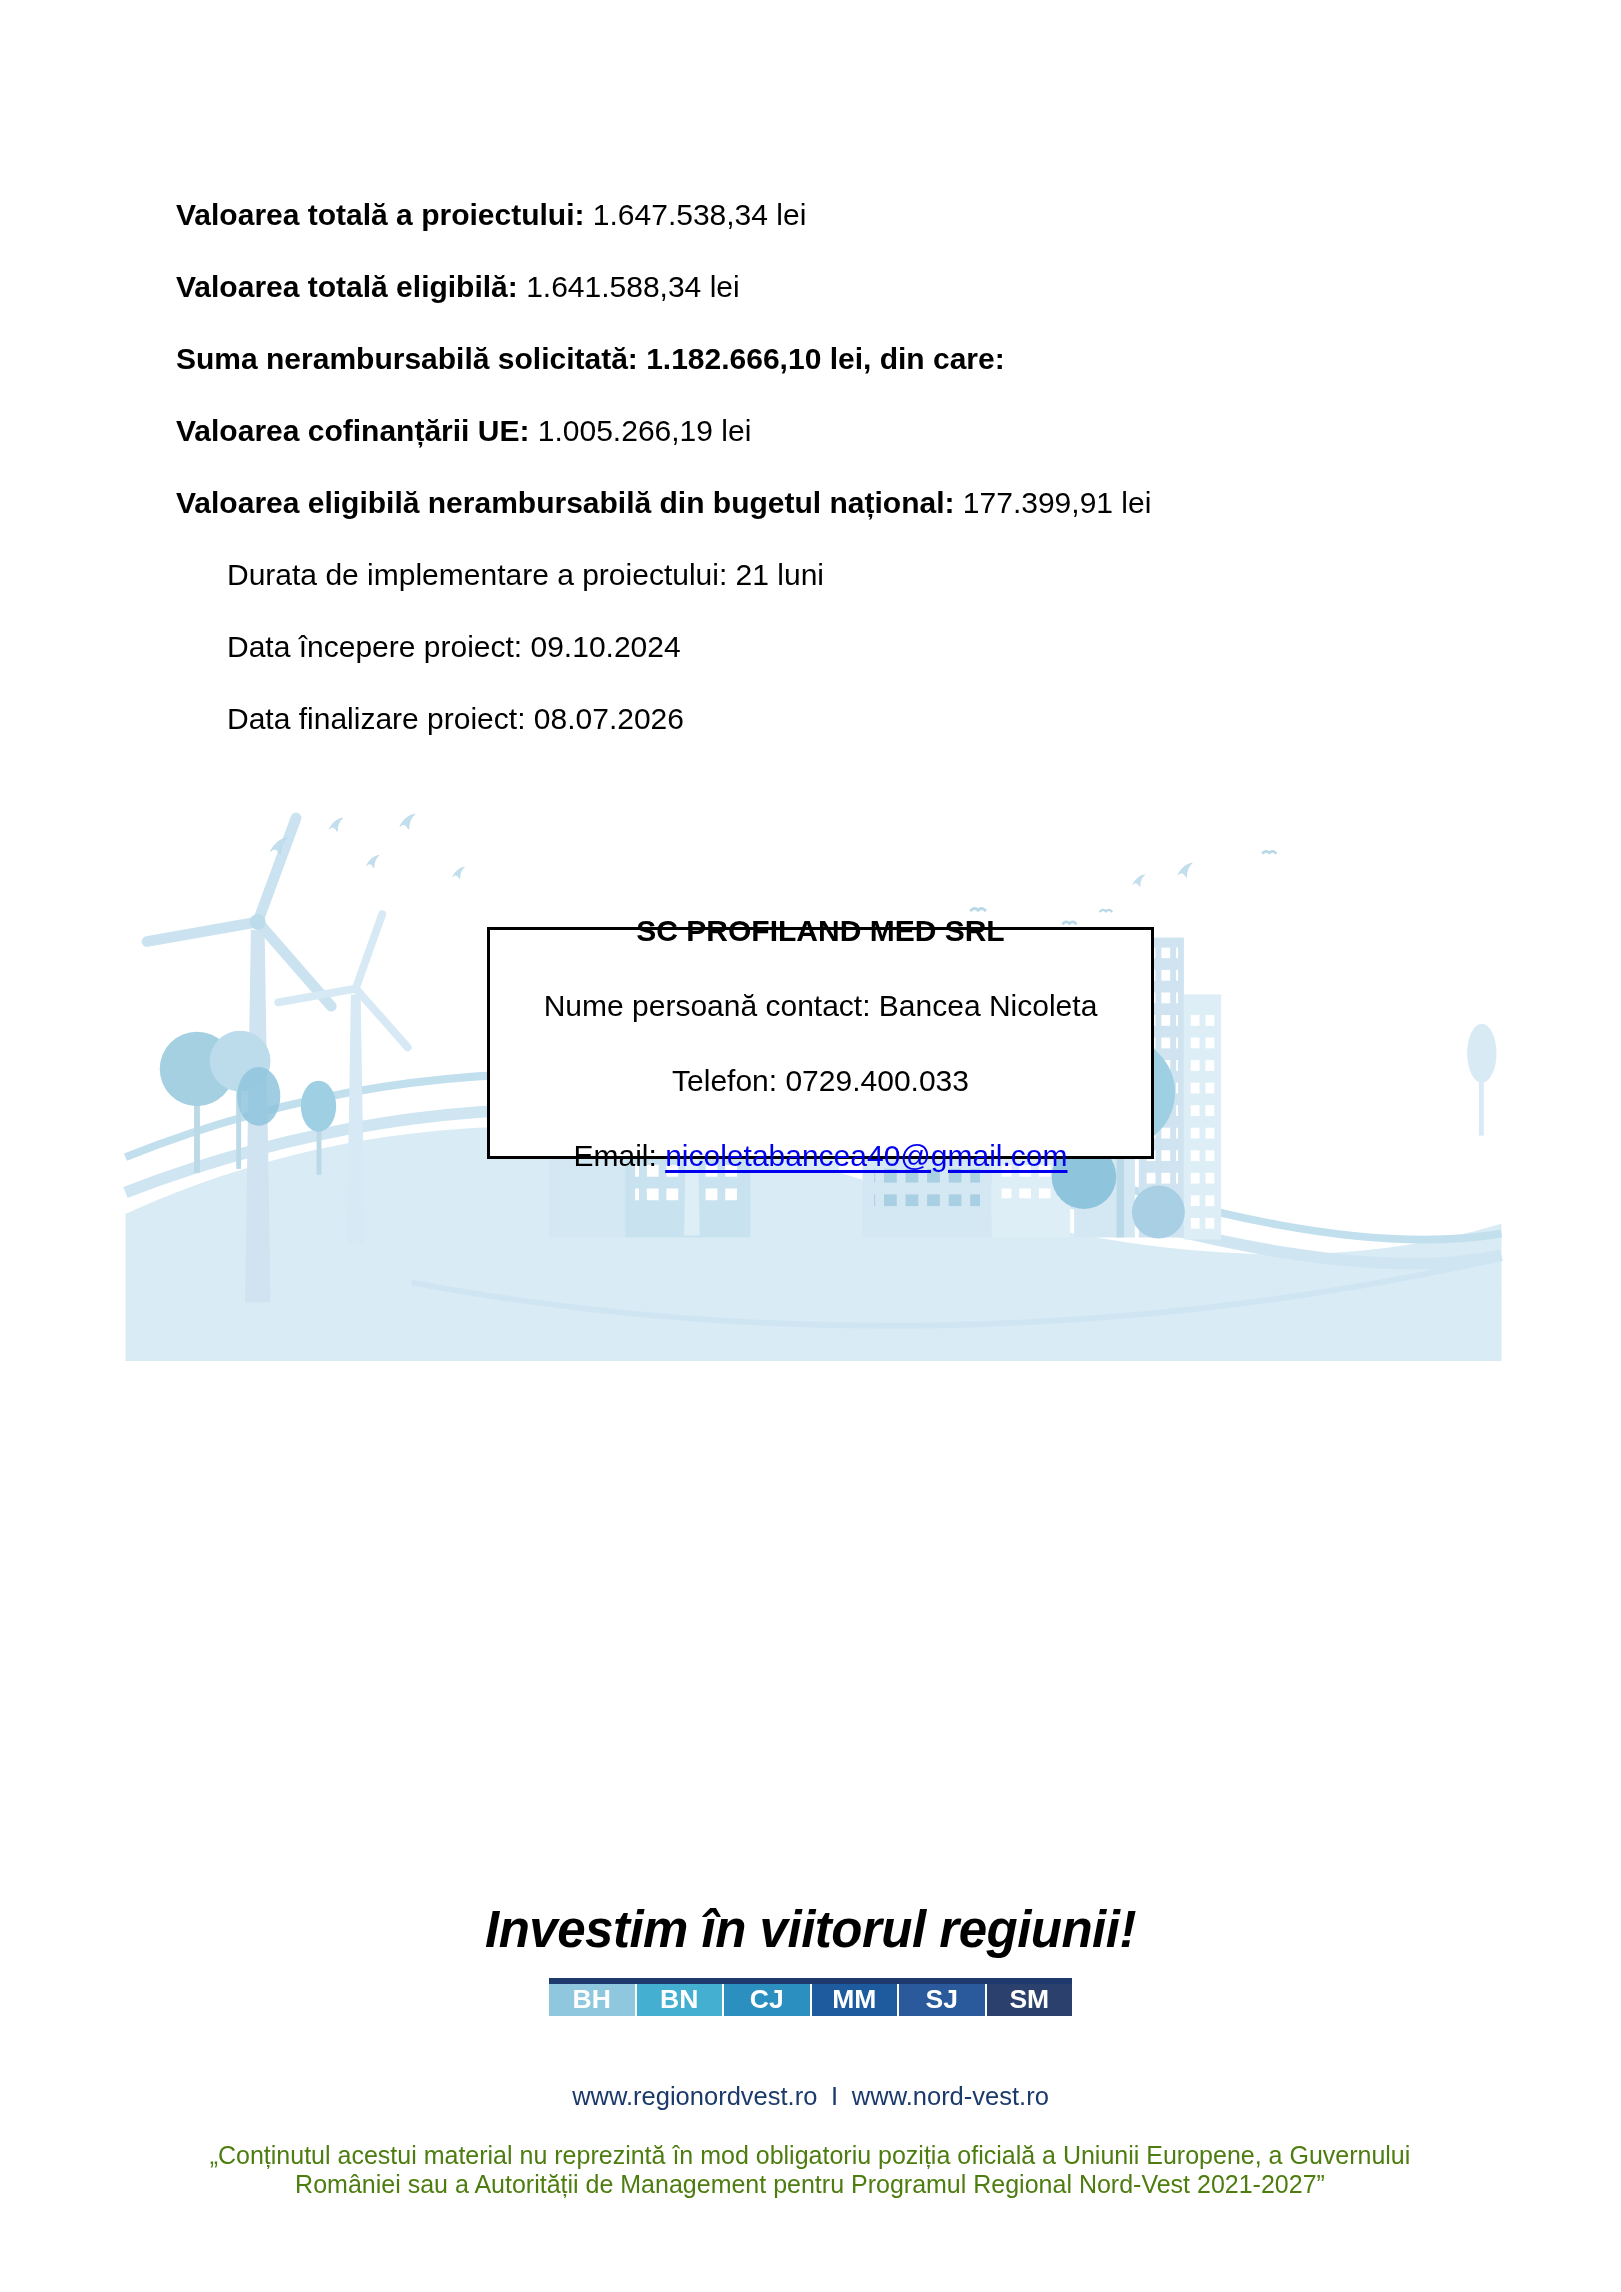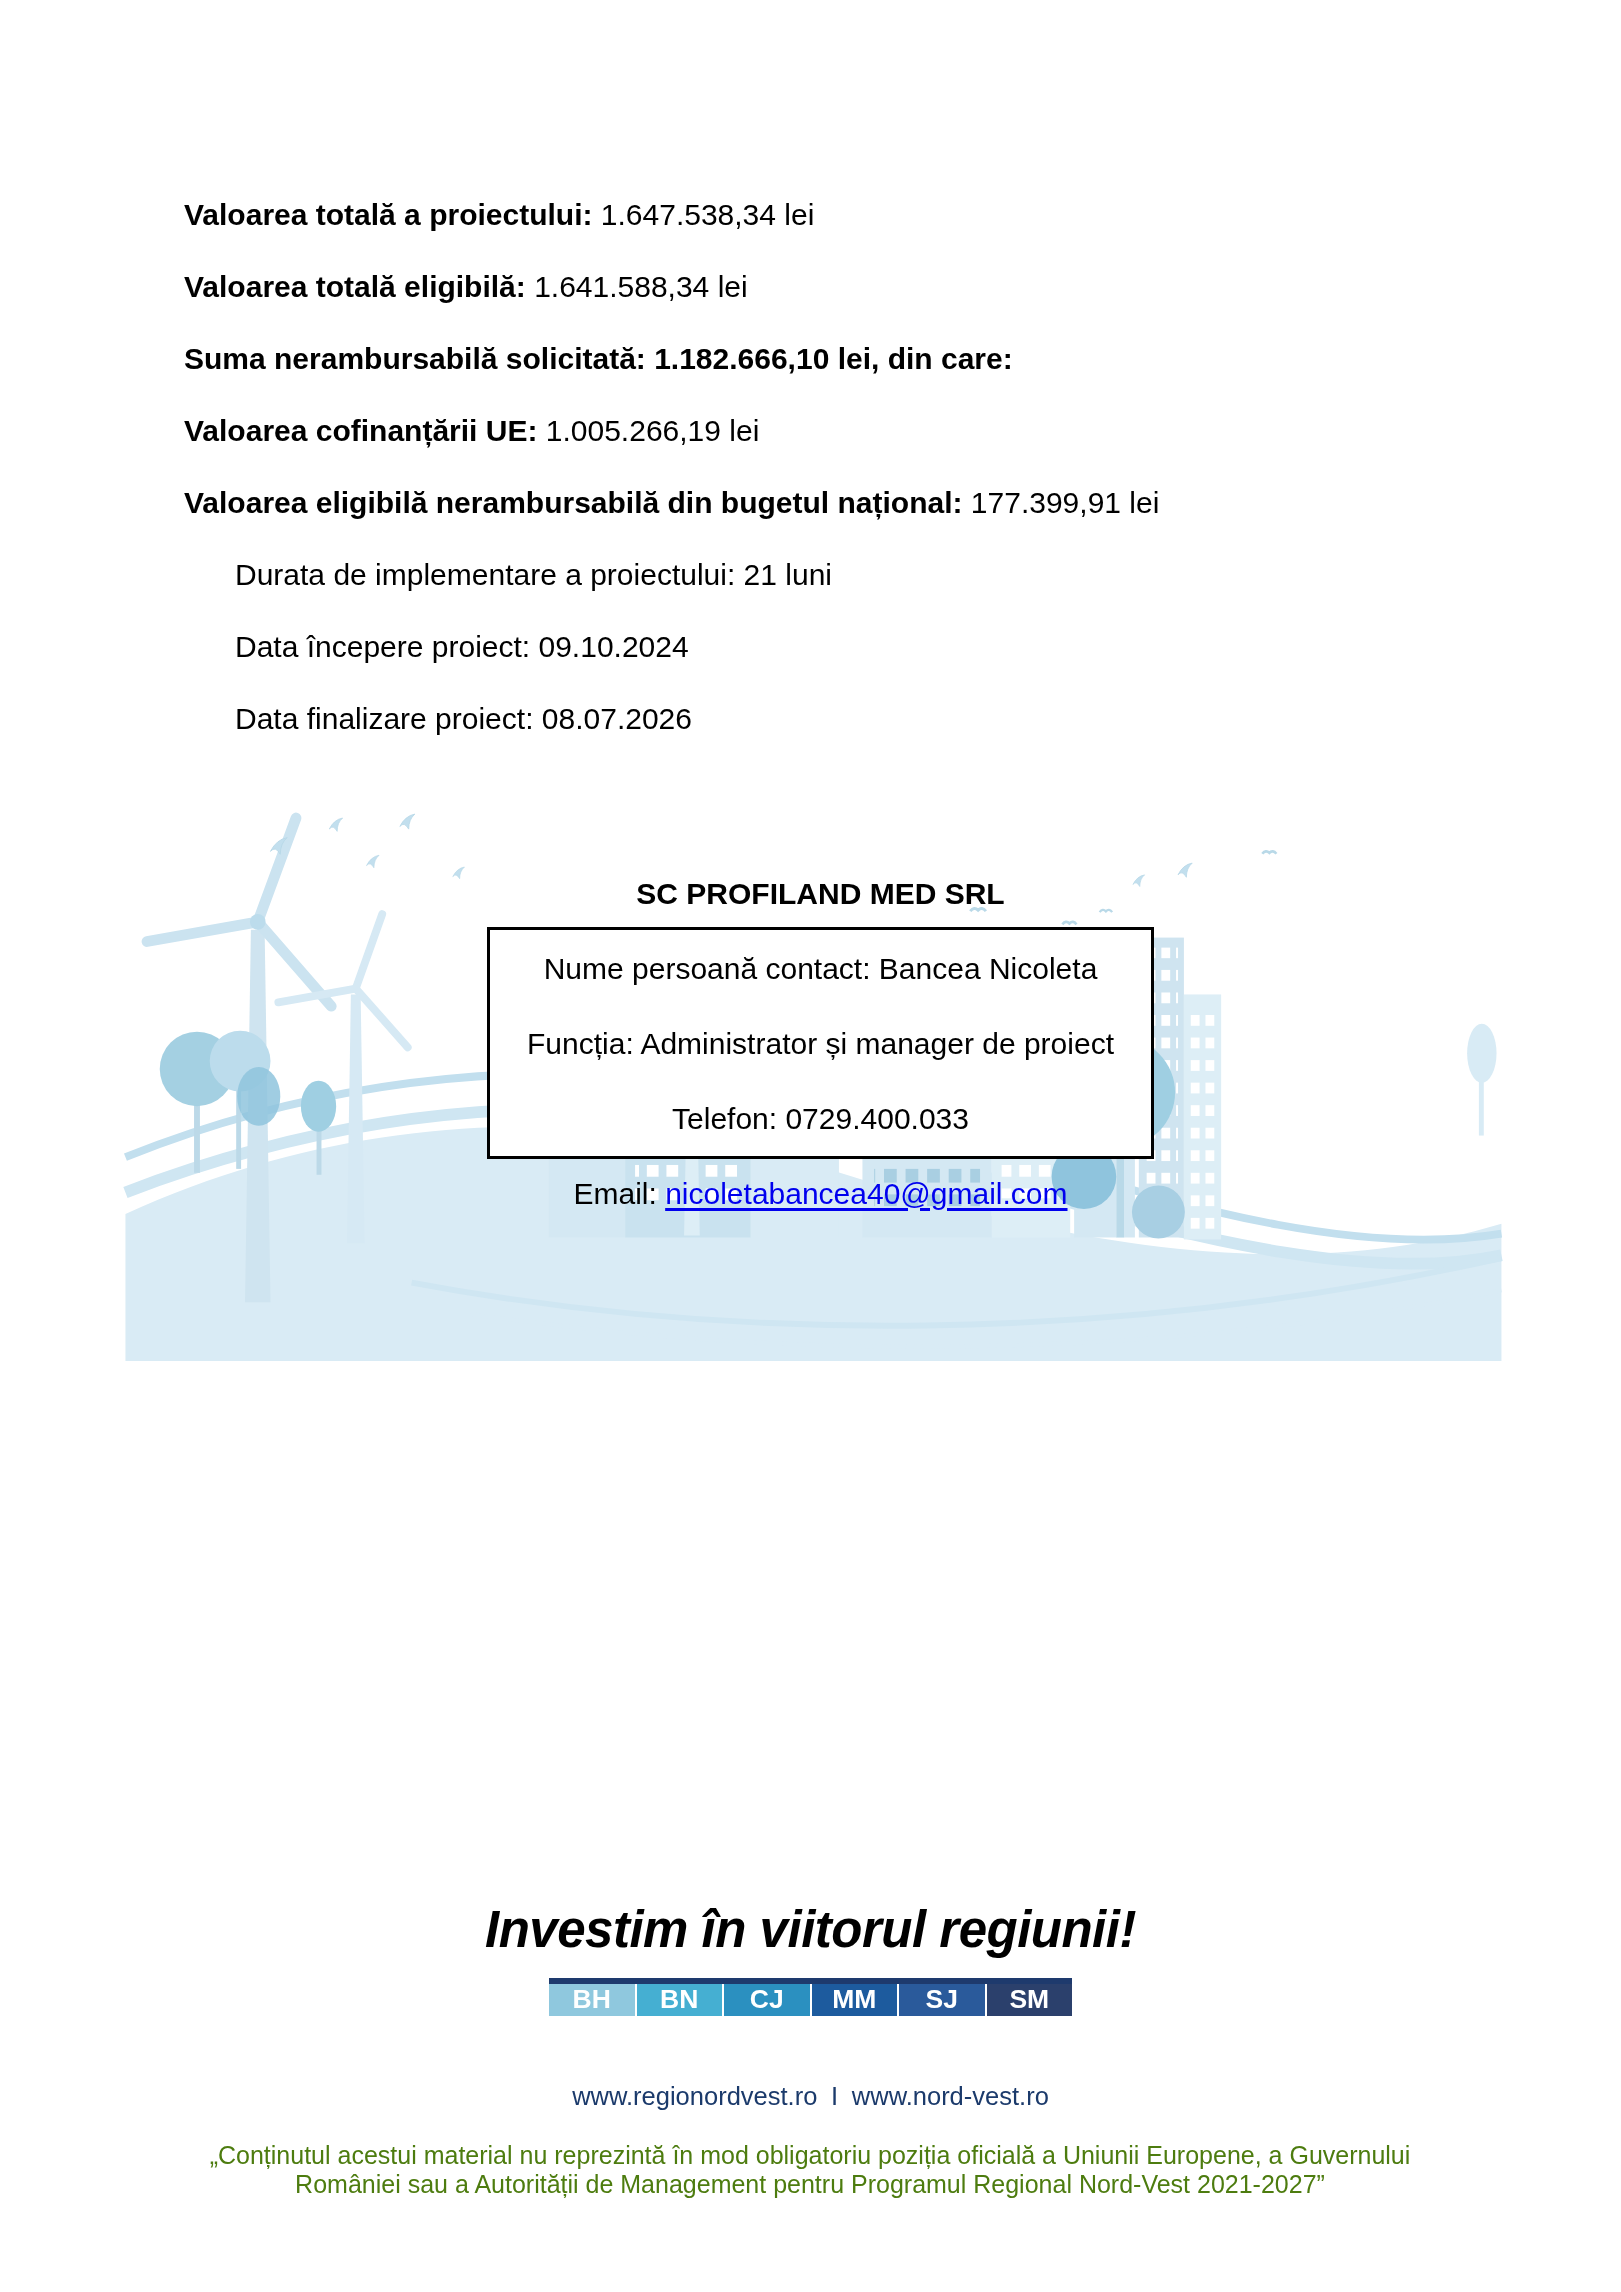--- a/index.html
+++ b/index.html
@@ -8,21 +8,21 @@
     width:1621px;height:2293px;
     margin:0 auto;
     background:#ffffff;
     font-family:"Liberation Sans", sans-serif;
     color:#000;
     overflow:hidden;
   }
   
   .fin-block{
     position:absolute;
-    left:176px;top:196px;right:167px;margin-left:8px;
+    left:176px;top:196px;right:167px;
   }
   .fin-line{
     margin:0;
     height:72px;
     font-size:30px;
     line-height:37px;
     white-space:nowrap;
   }
   .fin-line .lbl{font-weight:bold;}
   .fin-line.indented{padding-left:51px;}
@@ -205,21 +205,20 @@
       <use href="#birdSmall" transform="translate(1122,98) scale(0.8)"></use>
       <use href="#birdBig" transform="translate(1156,64) scale(0.7)"></use>
       <use href="#birdBig" transform="translate(1202,52) scale(0.85)"></use>
       <use href="#birdSmall" transform="translate(1288,38) scale(0.9)"></use>
     </g>
   </svg>
 
   <div class="contact-box">
     <div class="company">SC PROFILAND MED SRL</div>
     <div>Nume persoană contact: Bancea Nicoleta</div>
-    <div>Funcția: Administrator și manager de proiect</div>
     <div>Telefon: 0729.400.033</div>
     <div><span>Email: </span><a href="#" style="color: rgb(0, 0, 238);">nicoletabancea40@gmail.com</a></div>
   </div>
 
   <div class="motto">Investim în viitorul regiunii!</div>
 
   <div class="strip-wrap">
     <div class="strip-topline" style="background-color: rgb(30, 58, 109);"></div>
     <div class="strip">
       <div class="badge" style="background-color: rgb(143, 200, 222);">

